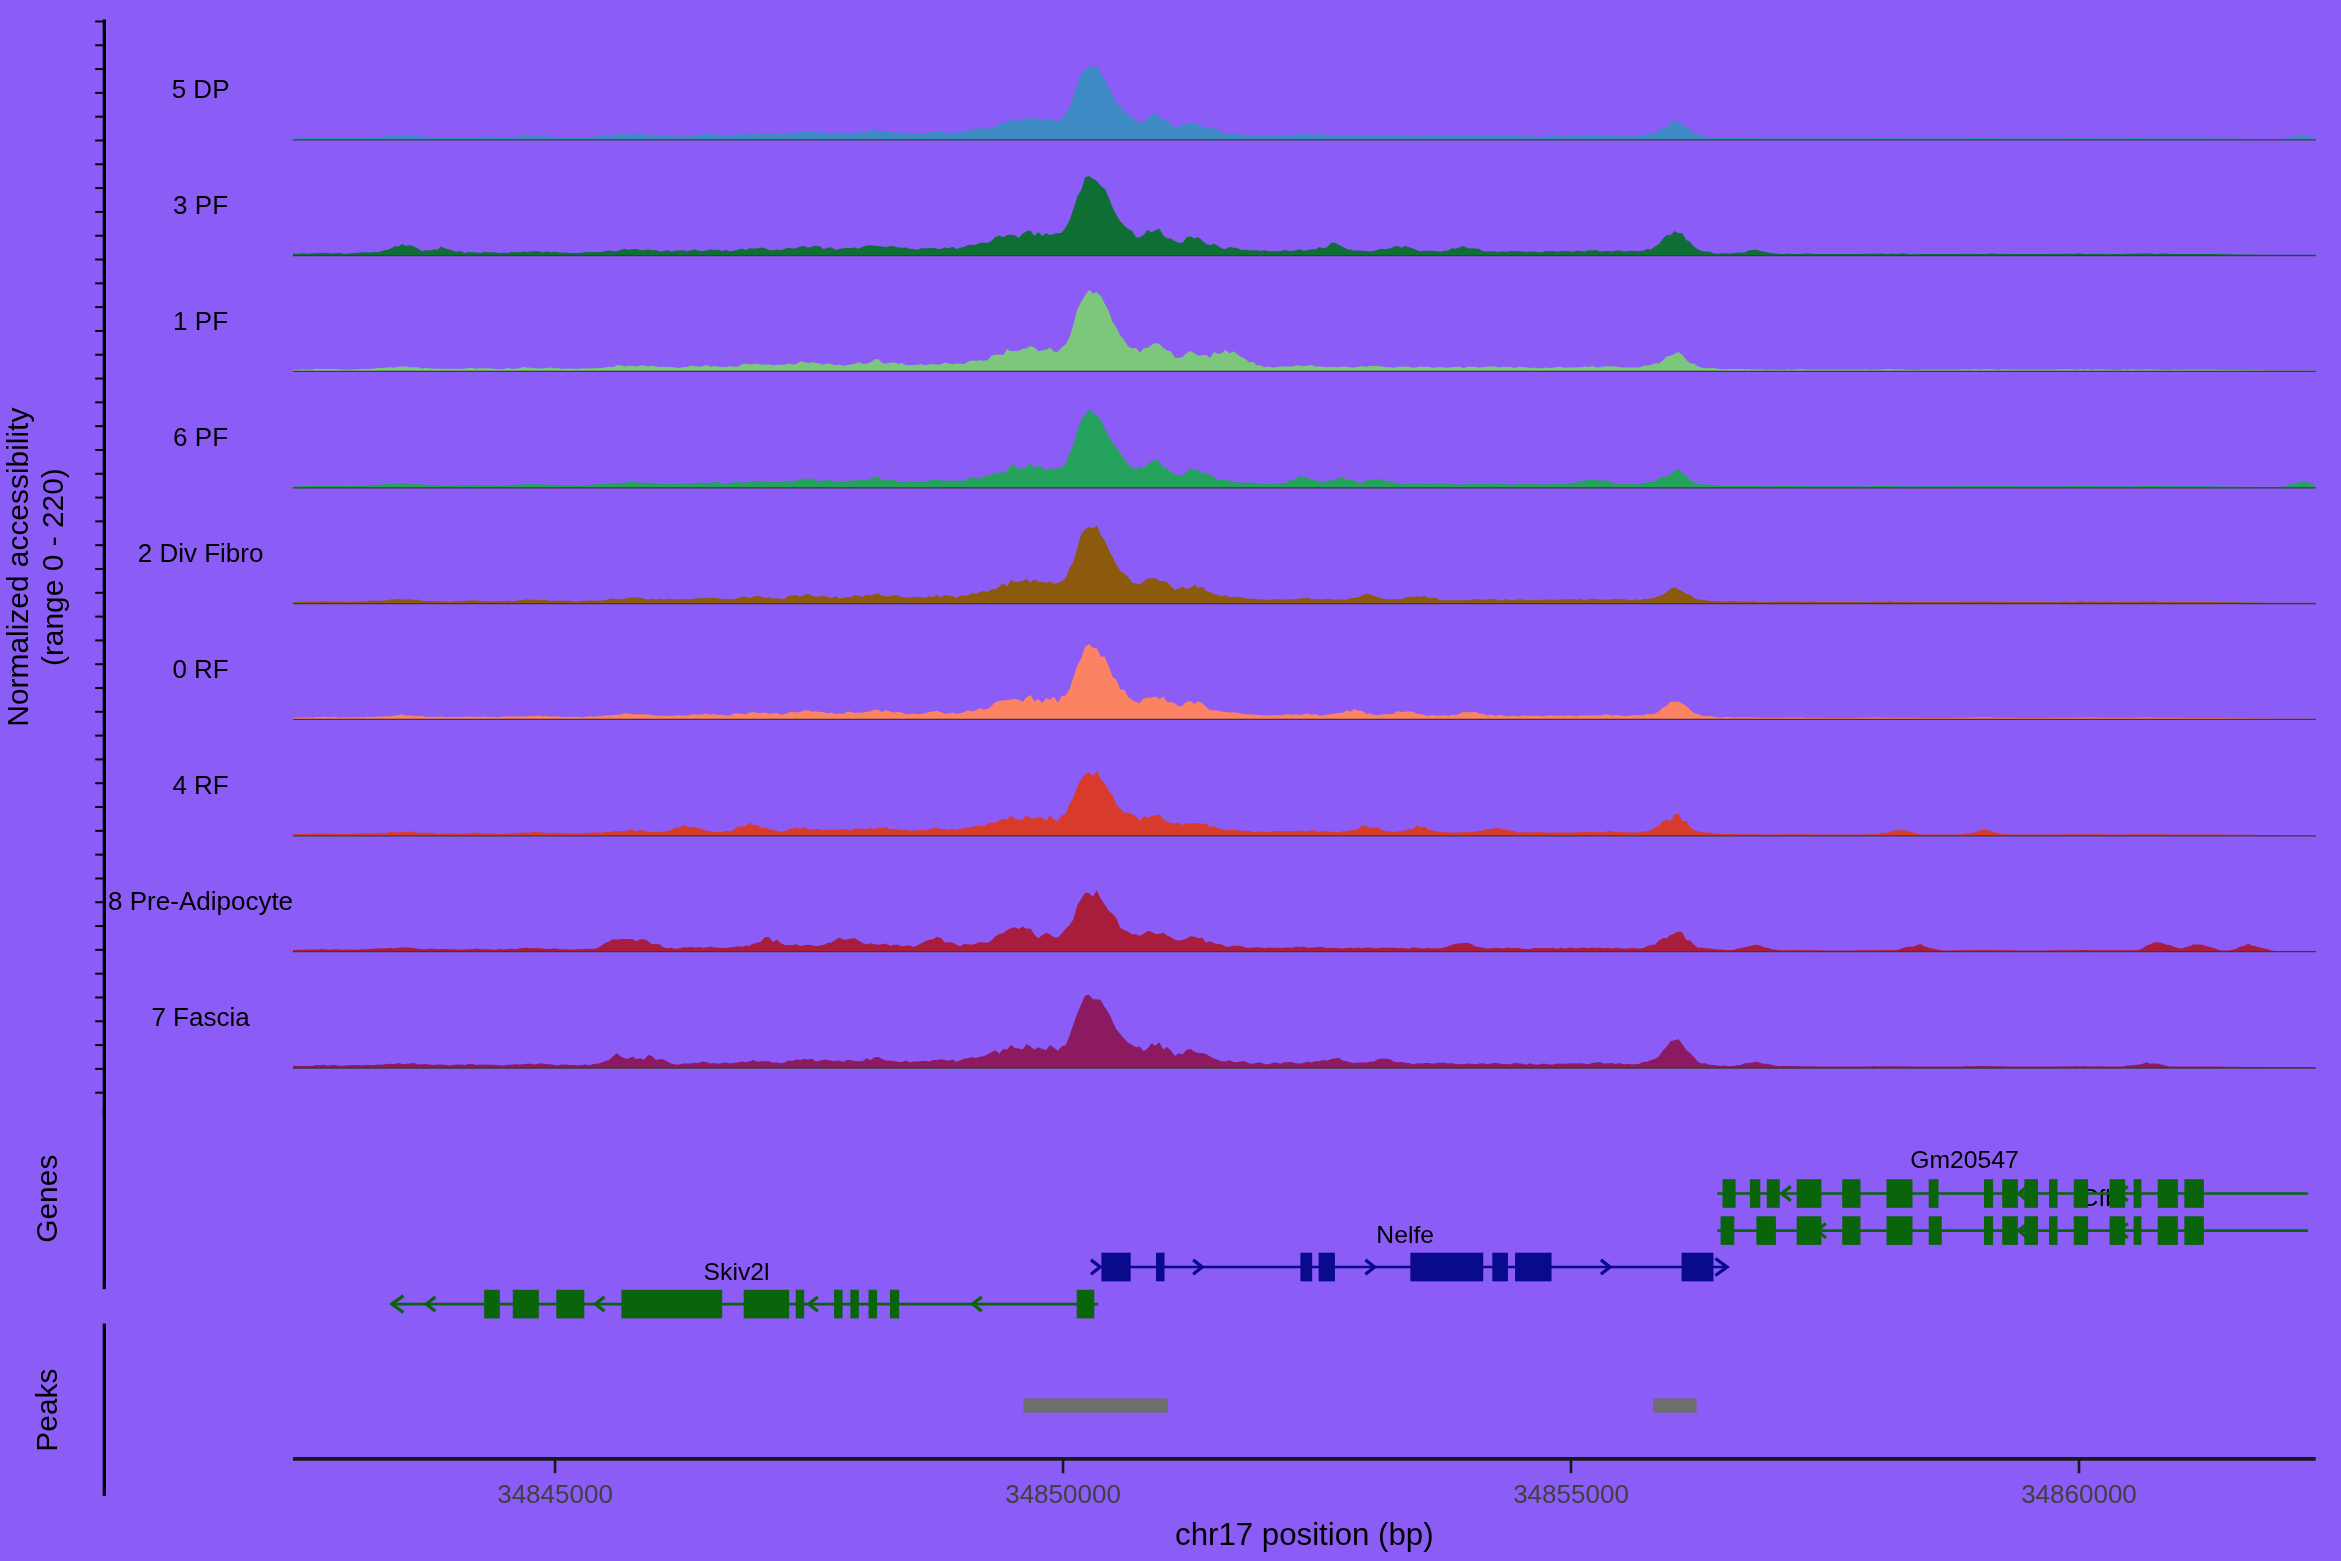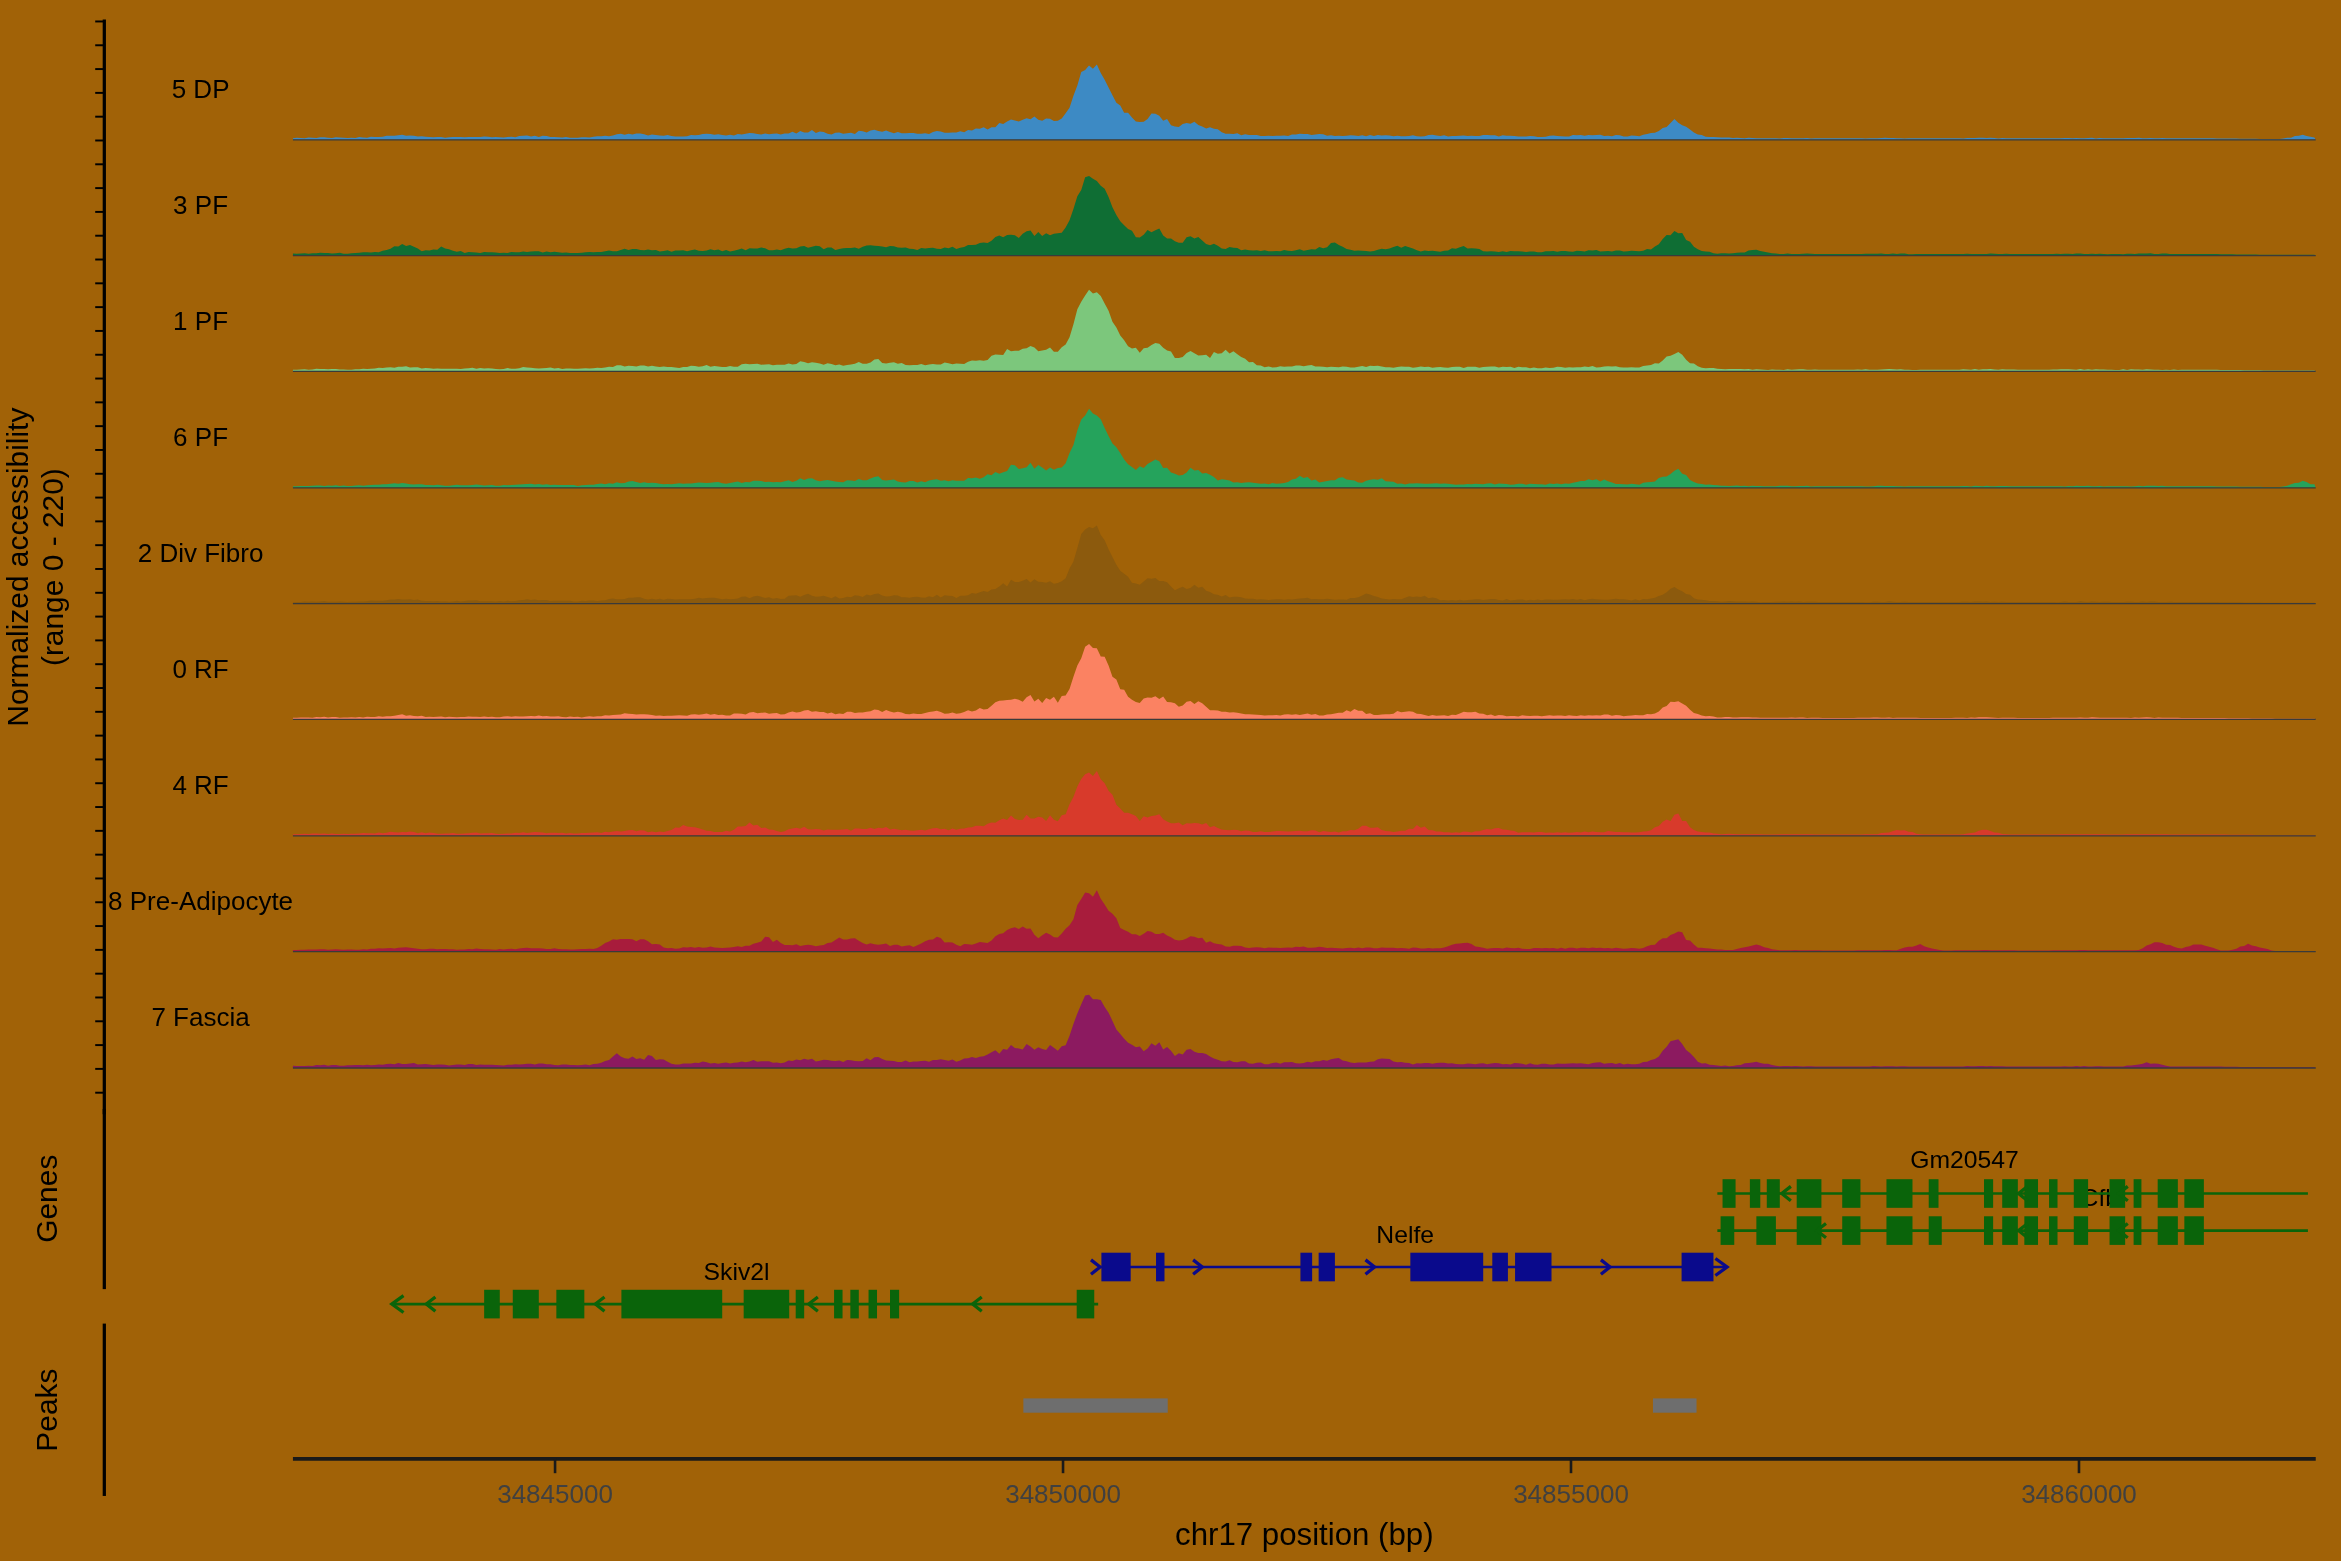--- a/index.html
+++ b/index.html
@@ -1,16 +1,16 @@
 <!DOCTYPE html>
 <html style="font-size:10.4px"><head>
 <meta charset="utf-8">
 <style>
   html,body{margin:0;padding:0;background:#ffffff;width:2342px;height:1561px;overflow:hidden;}
-  #figure-root{position:relative;width:2342px;height:1561px;background:#a16207;
+  #figure-root{position:relative;width:2342px;height:1561px;background:#8b5cf6;
     font-family:"Liberation Sans", sans-serif;}
   svg text{font-family:"Liberation Sans", sans-serif;}
 </style>
 </head>
 <body>
 
 <div id="figure-root">
   <svg id="fig" width="2342" height="1561" viewBox="0 0 3600 2400">
       <path d="M 450 215 L 450 212.5 L 456 211.9 L 462 212.3 L 468 212.6 L 474 211.4 L 480 211.6 L 486 212.3 L 492 211.2 L 498 210.9 L 504 211.9 L 510 212.1 L 516 211.1 L 522 211.4 L 528 211.9 L 534 212.1 L 540 211.7 L 546 212.1 L 552 210.8 L 558 211.4 L 564 211.6 L 570 210.4 L 576 210.5 L 582 210.7 L 588 210.1 L 594 208.9 L 600 208.6 L 606 208.8 L 612 208.0 L 618 207.0 L 624 208.6 L 630 208.2 L 636 208.9 L 642 209.7 L 648 209.6 L 654 210.3 L 660 210.7 L 666 211.0 L 672 210.6 L 678 210.6 L 684 211.8 L 690 211.0 L 696 210.7 L 702 210.8 L 708 210.7 L 714 211.0 L 720 210.6 L 726 210.7 L 732 210.5 L 738 210.5 L 744 210.0 L 750 210.4 L 756 211.1 L 762 210.6 L 768 210.9 L 774 211.4 L 780 210.6 L 786 210.1 L 792 210.9 L 798 209.0 L 804 208.8 L 810 208.5 L 816 209.9 L 822 208.9 L 828 210.6 L 834 208.8 L 840 209.0 L 846 210.8 L 852 210.7 L 858 211.0 L 864 211.3 L 870 210.7 L 876 211.6 L 882 211.6 L 888 211.6 L 894 211.1 L 900 211.2 L 906 211.3 L 912 210.1 L 918 209.6 L 924 209.4 L 930 208.9 L 936 209.5 L 942 208.5 L 948 206.3 L 954 205.7 L 960 207.2 L 966 205.5 L 972 206.7 L 978 205.1 L 984 205.3 L 990 206.4 L 996 208.3 L 1002 206.7 L 1008 207.5 L 1014 208.5 L 1020 208.7 L 1026 207.5 L 1032 209.0 L 1038 210.0 L 1044 209.9 L 1050 209.7 L 1056 209.4 L 1062 207.6 L 1068 208.1 L 1074 207.5 L 1080 206.2 L 1086 205.8 L 1092 206.0 L 1098 207.2 L 1104 206.4 L 1110 207.7 L 1116 208.2 L 1122 207.1 L 1128 208.3 L 1134 206.2 L 1140 206.9 L 1146 205.5 L 1152 204.5 L 1158 204.7 L 1164 206.1 L 1170 206.6 L 1176 205.2 L 1182 206.4 L 1188 205.8 L 1194 205.1 L 1200 206.9 L 1206 205.1 L 1212 205.4 L 1218 202.5 L 1224 205.1 L 1230 201.4 L 1236 203.8 L 1242 203.8 L 1248 200.0 L 1254 204.6 L 1260 202.1 L 1266 203.1 L 1272 205.6 L 1278 206.8 L 1284 204.0 L 1290 203.9 L 1296 205.6 L 1302 204.9 L 1308 204.2 L 1314 205.9 L 1320 201.1 L 1326 201.7 L 1332 203.9 L 1338 200.5 L 1344 199.3 L 1350 201.5 L 1356 202.7 L 1362 200.8 L 1368 202.8 L 1374 204.7 L 1380 203.1 L 1386 204.8 L 1392 204.8 L 1398 204.5 L 1404 204.3 L 1410 205.5 L 1416 205.8 L 1422 204.7 L 1428 205.9 L 1434 202.8 L 1440 201.3 L 1446 202.0 L 1452 204.2 L 1458 204.2 L 1464 203.7 L 1470 203.8 L 1476 201.8 L 1482 203.4 L 1488 200.0 L 1494 200.6 L 1500 197.4 L 1506 197.8 L 1512 195.5 L 1518 199.1 L 1524 195.6 L 1530 195.8 L 1536 189.2 L 1542 190.6 L 1548 186.7 L 1554 183.8 L 1560 185.1 L 1566 186.9 L 1572 184.3 L 1578 181.8 L 1584 183.5 L 1590 179.3 L 1596 184.2 L 1602 185.5 L 1608 182.1 L 1614 182.5 L 1620 186.1 L 1626 185.7 L 1632 182.2 L 1638 174.3 L 1644 165.6 L 1650 147.3 L 1656 131.4 L 1662 110.7 L 1668 107.7 L 1674 100.7 L 1680 105.6 L 1686 99.2 L 1692 112.2 L 1698 122.5 L 1704 134.5 L 1710 146.5 L 1716 157.9 L 1722 162.1 L 1728 173.5 L 1734 173.5 L 1740 180.6 L 1746 186.9 L 1752 187.4 L 1758 187.1 L 1764 183.1 L 1770 174.5 L 1776 174.8 L 1782 177.8 L 1788 185.7 L 1794 182.8 L 1800 192.6 L 1806 194.3 L 1812 195.3 L 1818 190.8 L 1824 189.3 L 1830 190.2 L 1836 187.0 L 1842 192.3 L 1848 194.4 L 1854 197.6 L 1860 195.7 L 1866 197.8 L 1872 198.9 L 1878 203.2 L 1884 205.6 L 1890 205.5 L 1896 205.9 L 1902 205.0 L 1908 207.9 L 1914 206.3 L 1920 207.5 L 1926 207.7 L 1932 207.7 L 1938 209.0 L 1944 209.2 L 1950 208.7 L 1956 209.0 L 1962 208.8 L 1968 208.7 L 1974 208.5 L 1980 209.1 L 1986 206.9 L 1992 206.8 L 1998 205.7 L 2004 206.1 L 2010 205.9 L 2016 207.6 L 2022 206.7 L 2028 206.1 L 2034 206.5 L 2040 208.6 L 2046 207.8 L 2052 209.1 L 2058 208.8 L 2064 209.2 L 2070 208.8 L 2076 207.9 L 2082 208.3 L 2088 209.1 L 2094 208.0 L 2100 209.5 L 2106 207.4 L 2112 209.0 L 2118 207.7 L 2124 208.3 L 2130 207.8 L 2136 208.4 L 2142 209.6 L 2148 208.7 L 2154 209.3 L 2160 209.4 L 2166 209.2 L 2172 207.9 L 2178 209.6 L 2184 209.7 L 2190 209.6 L 2196 207.7 L 2202 207.3 L 2208 208.4 L 2214 209.1 L 2220 208.1 L 2226 209.8 L 2232 209.2 L 2238 209.2 L 2244 208.7 L 2250 208.3 L 2256 209.1 L 2262 208.6 L 2268 209.0 L 2274 209.0 L 2280 207.4 L 2286 207.4 L 2292 208.1 L 2298 208.0 L 2304 209.9 L 2310 208.1 L 2316 208.9 L 2322 208.6 L 2328 209.2 L 2334 209.9 L 2340 209.7 L 2346 209.8 L 2352 209.0 L 2358 209.3 L 2364 210.5 L 2370 210.5 L 2376 210.3 L 2382 208.6 L 2388 208.3 L 2394 209.1 L 2400 209.5 L 2406 209.9 L 2412 209.7 L 2418 207.7 L 2424 207.9 L 2430 207.6 L 2436 208.9 L 2442 207.7 L 2448 208.1 L 2454 207.4 L 2460 207.1 L 2466 209.2 L 2472 208.9 L 2478 209.5 L 2484 207.7 L 2490 208.1 L 2496 209.8 L 2502 209.7 L 2508 208.2 L 2514 208.7 L 2520 209.3 L 2526 207.0 L 2532 206.1 L 2538 204.3 L 2544 204.1 L 2550 201.3 L 2556 196.8 L 2562 195.1 L 2568 189.1 L 2574 182.9 L 2580 188.7 L 2586 192.7 L 2592 194.8 L 2598 199.1 L 2604 203.6 L 2610 206.8 L 2616 207.7 L 2622 210.4 L 2628 210.7 L 2634 210.7 L 2640 210.9 L 2646 211.3 L 2652 211.4 L 2658 211.3 L 2664 212.3 L 2670 211.9 L 2676 212.1 L 2682 212.4 L 2688 211.9 L 2694 212.3 L 2700 212.7 L 2706 212.4 L 2712 212.6 L 2718 212.7 L 2724 212.6 L 2730 212.6 L 2736 212.8 L 2742 212.1 L 2748 212.1 L 2754 212.4 L 2760 212.4 L 2766 212.5 L 2772 212.5 L 2778 212.3 L 2784 212.9 L 2790 212.6 L 2796 212.6 L 2802 212.7 L 2808 212.7 L 2814 212.7 L 2820 212.7 L 2826 212.7 L 2832 212.7 L 2838 212.7 L 2844 212.7 L 2850 212.7 L 2856 212.6 L 2862 212.6 L 2868 213.0 L 2874 212.4 L 2880 212.4 L 2886 212.7 L 2892 212.2 L 2898 211.8 L 2904 212.2 L 2910 212.0 L 2916 212.7 L 2922 212.6 L 2928 212.8 L 2934 212.5 L 2940 212.6 L 2946 212.7 L 2952 212.7 L 2958 212.7 L 2964 212.7 L 2970 212.7 L 2976 212.7 L 2982 212.7 L 2988 212.7 L 2994 212.7 L 3000 212.7 L 3006 212.6 L 3012 212.6 L 3018 212.8 L 3024 212.2 L 3030 212.0 L 3036 212.1 L 3042 211.8 L 3048 211.8 L 3054 212.1 L 3060 211.9 L 3066 212.1 L 3072 212.8 L 3078 212.3 L 3084 212.5 L 3090 212.6 L 3096 212.7 L 3102 212.7 L 3108 212.7 L 3114 212.7 L 3120 212.7 L 3126 212.7 L 3132 212.7 L 3138 212.7 L 3144 212.7 L 3150 212.7 L 3156 212.6 L 3162 212.6 L 3168 212.4 L 3174 212.2 L 3180 212.2 L 3186 212.5 L 3192 212.2 L 3198 212.6 L 3204 212.7 L 3210 212.3 L 3216 211.9 L 3222 212.8 L 3228 212.1 L 3234 212.5 L 3240 212.6 L 3246 212.7 L 3252 212.7 L 3258 212.6 L 3264 212.5 L 3270 212.1 L 3276 212.2 L 3282 212.0 L 3288 211.8 L 3294 212.5 L 3300 212.4 L 3306 212.1 L 3312 212.5 L 3318 212.5 L 3324 212.3 L 3330 212.4 L 3336 212.5 L 3342 212.6 L 3348 212.7 L 3354 212.7 L 3360 212.7 L 3366 212.7 L 3372 212.7 L 3378 212.7 L 3384 212.7 L 3390 212.7 L 3396 212.7 L 3402 212.7 L 3408 212.8 L 3414 212.9 L 3420 212.9 L 3426 213.0 L 3432 213.1 L 3438 213.1 L 3444 213.2 L 3450 213.3 L 3456 213.3 L 3462 213.4 L 3468 213.5 L 3474 213.6 L 3480 213.6 L 3486 213.7 L 3492 213.8 L 3498 213.8 L 3504 213.8 L 3510 213.1 L 3516 211.9 L 3522 211.6 L 3528 209.2 L 3534 208.8 L 3540 207.2 L 3546 209.1 L 3552 210.2 L 3558 211.5 L 3560 215 Z" fill="#3D8AC4" stroke="none"></path>
       <line x1="450" y1="215" x2="3560" y2="215" stroke="#3a3a3a" stroke-width="2"></line>

